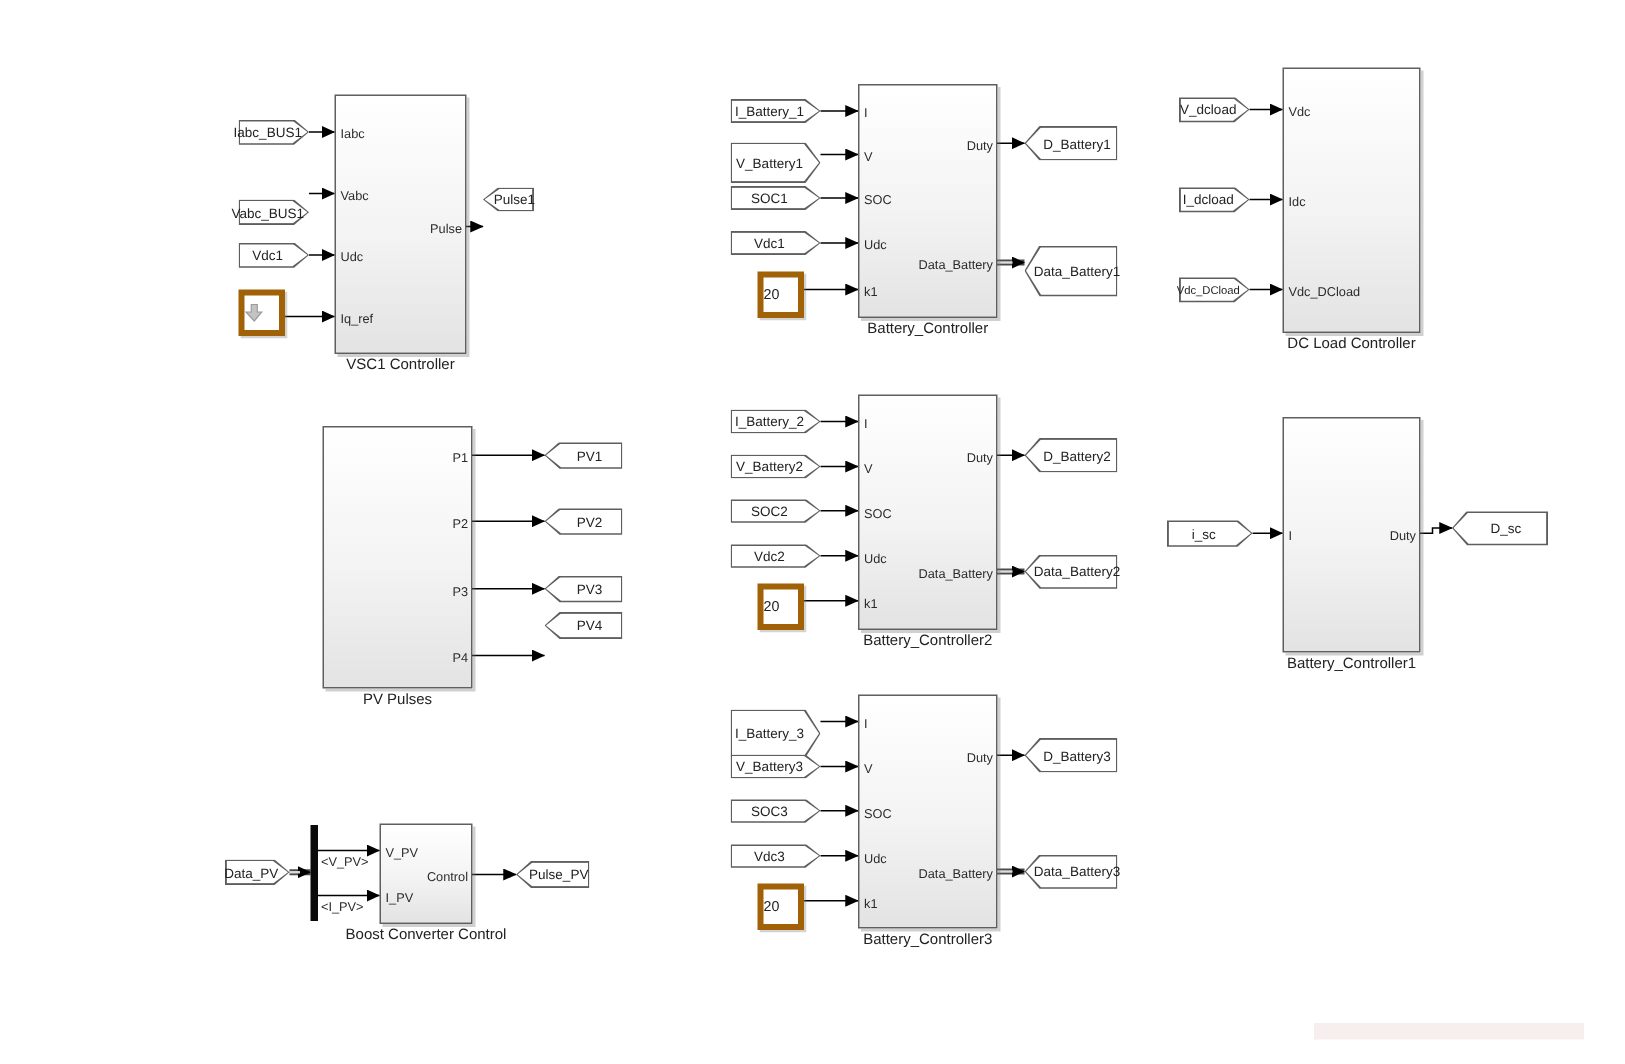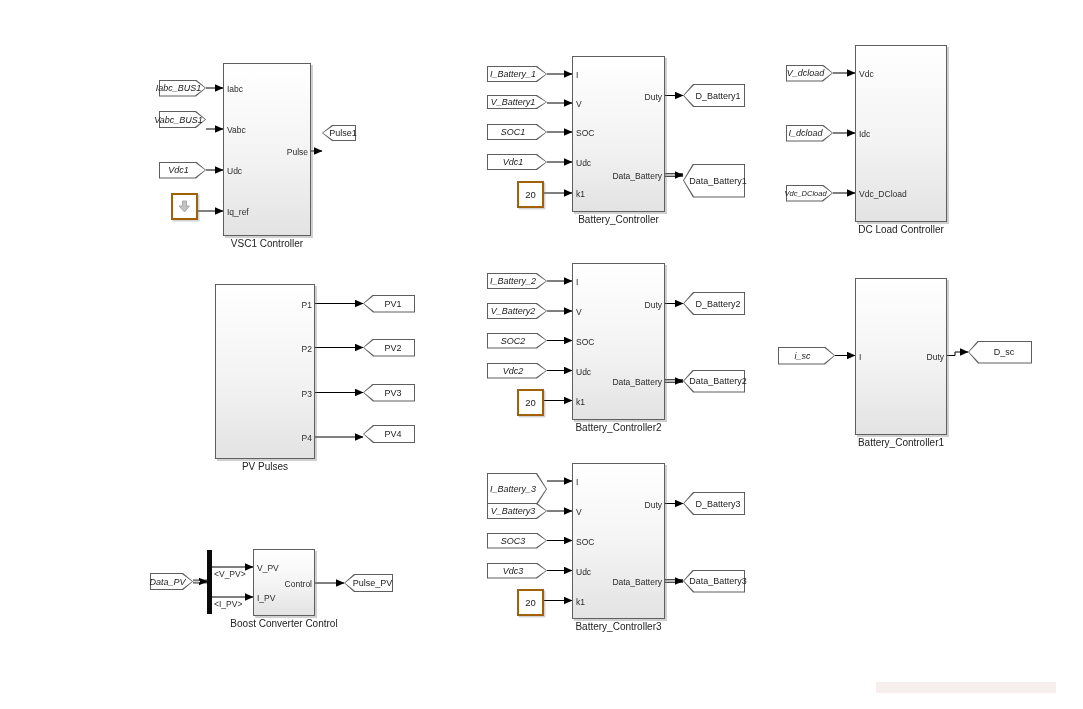--- a/index.html
+++ b/index.html
@@ -28,28 +28,28 @@
   .port{position:absolute;font-size:8.5px;line-height:10px;color:#2b2b2b;white-space:nowrap;}
   .pin{left:3px;}  .pout{right:2px;text-align:left;}
 
   
   .tag{position:absolute;z-index:2;display:flex;align-items:center;justify-content:center;
     font-size:9px;color:#222;}
   .tag::before{content:"";position:absolute;inset:0;background:#5e5e5e;clip-path:var(--clip);}
   .tag::after{content:"";position:absolute;inset:1px;background:#fff;clip-path:var(--clip);}
   .tag span{position:relative;z-index:1;white-space:nowrap;}
   .ftag{--clip:polygon(0 0,calc(100% - 10px) 0,100% 50%,calc(100% - 10px) 100%,0 100%);}
-  .ftag span{padding-right:8px;font-style:italic;}
+  .ftag span{padding-right:8px;}
   .gtag{--clip:polygon(10px 0,100% 0,100% 100%,10px 100%,0 50%);}
   .gtag span{padding-left:8px;}
 
   
-  .const{position:absolute;z-index:2;border:2px solid #a16207;background:#fff;
-    box-shadow:1.5px 1.5px 0 rgba(130,130,130,.35);display:flex;align-items:center;justify-content:center;
-    font-size:9.5px;color:#222;margin-left:12px;}
+  .const{position:absolute;z-index:2;border:4px solid #a16207;background:#fff;
+    box-shadow:1.5px 1.5px 0 rgba(130,130,130,.35);display:flex;align-items:center;justify-content:flex-start;
+    font-size:9.5px;color:#222;}
   .busbar{position:absolute;z-index:2;background:#0a0a0a;}
   .siglabel{position:absolute;z-index:2;font-size:8.5px;color:#2b2b2b;white-space:nowrap;}
 
   
   .annotation{position:absolute;z-index:3;left:718px;top:648px;font-size:22px;color:#e14b3c;
     white-space:nowrap;letter-spacing:0.5px;}
   .watermark{position:absolute;left:876px;top:682px;width:180px;height:11px;background:#f6efee;z-index:0;}
 </style>
 </head>
 <body>
@@ -120,21 +120,21 @@
       <line class="wire" x1="528" y1="600.5" x2="572" y2="600.5" marker-end="url(#ah)"></line>
       <line class="wire" x1="663" y1="503.5" x2="683" y2="503.5" marker-end="url(#ah)"></line>
       <line class="bus" x1="663" y1="581" x2="683" y2="581" marker-end="url(#ah)"></line>
       <line class="buscore" x1="663" y1="581" x2="675" y2="581"></line>
     </g>
   </svg>
 
   <div class="tag ftag" style="left:159px;top:79.5px;width:47px;height:17px">
       <span>Iabc_BUS1</span>
     </div>
-  <div class="tag ftag" style="left:159px;top:111px;width:47px;height:17px">
+  <div class="tag ftag" style="left:159px;top:133px;width:47px;height:17px">
       <span>Vabc_BUS1</span>
     </div>
   <div class="tag ftag" style="left:159px;top:161.5px;width:47px;height:17px">
       <span>Vdc1</span>
     </div>
   <div class="const" style="left:159px;top:193px;width:23px;height:23px">
     <svg width="13" height="13" viewBox="0 0 13 13">
       <path d="M4.5,1 h4 v5 h3 L6.5,12 1,6 h3.5 z" fill="#c3c3c3" stroke="#9c9c9c" stroke-width="0.8"></path>
     </svg>
   </div>
@@ -146,21 +146,21 @@
     <span class="port pout" style="top:83px">Pulse</span>
     <div class="blabel">VSC1 Controller</div>
   </div>
   <div class="tag gtag" style="left:322px;top:125px;width:34px;height:16px">
       <span>Pulse1</span>
     </div>
 
   <div class="tag ftag" style="left:487px;top:66px;width:60px;height:16px">
       <span>I_Battery_1</span>
     </div>
-  <div class="tag ftag" style="left:487px;top:95px;width:60px;height:14px">
+  <div class="tag ftag" style="left:487px;top:95px;width:60px;height:27px">
       <span>V_Battery1</span>
     </div>
   <div class="tag ftag" style="left:487px;top:124px;width:60px;height:16px">
       <span>SOC1</span>
     </div>
   <div class="tag ftag" style="left:487px;top:154px;width:60px;height:16px">
       <span>Vdc1</span>
     </div>
   <div class="const" style="left:505px;top:181px;width:23px;height:23px">
       <span>20</span>
@@ -207,21 +207,21 @@
   </div>
   <div class="tag gtag" style="left:363px;top:294.5px;width:52px;height:18px">
       <span>PV1</span>
     </div>
   <div class="tag gtag" style="left:363px;top:338.5px;width:52px;height:18px">
       <span>PV2</span>
     </div>
   <div class="tag gtag" style="left:363px;top:383.5px;width:52px;height:18px">
       <span>PV3</span>
     </div>
-  <div class="tag gtag" style="left:363px;top:425px;width:52px;height:18px">
+  <div class="tag gtag" style="left:363px;top:408px;width:52px;height:18px">
       <span>PV4</span>
     </div>
 
   <div class="tag ftag" style="left:487px;top:273px;width:60px;height:16px">
       <span>I_Battery_2</span>
     </div>
   <div class="tag ftag" style="left:487px;top:303px;width:60px;height:16px">
       <span>V_Battery2</span>
     </div>
   <div class="tag ftag" style="left:487px;top:332.5px;width:60px;height:16px">

